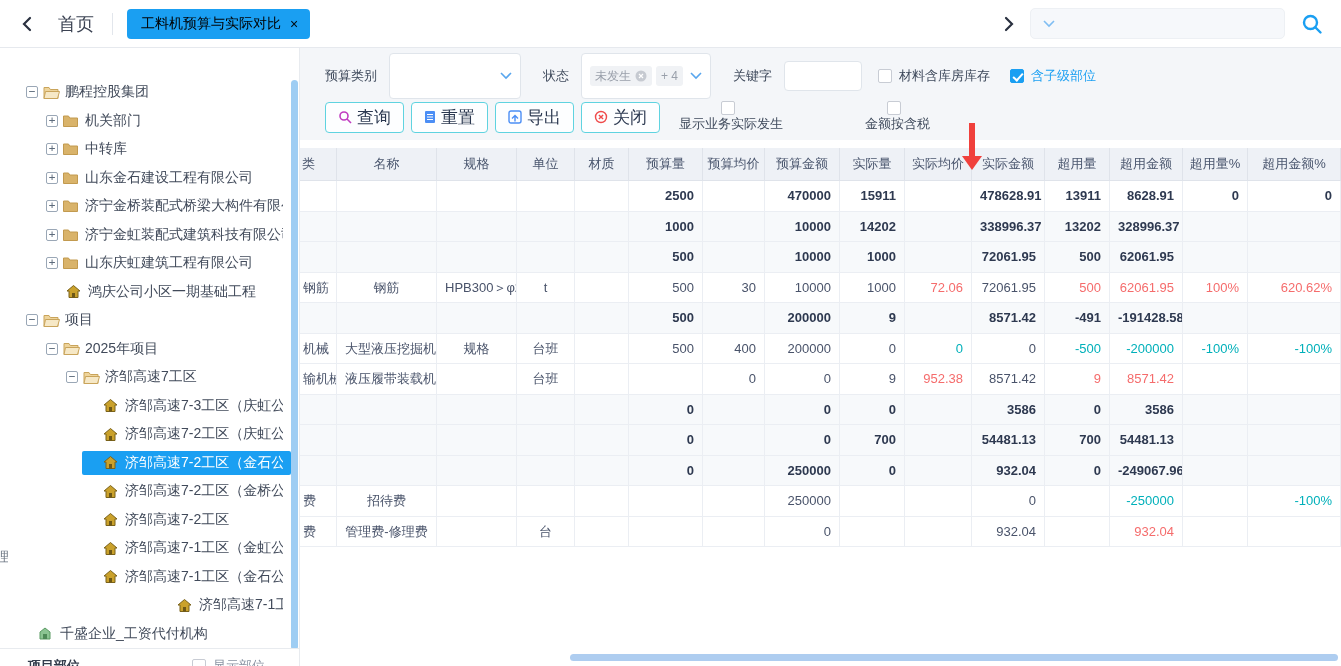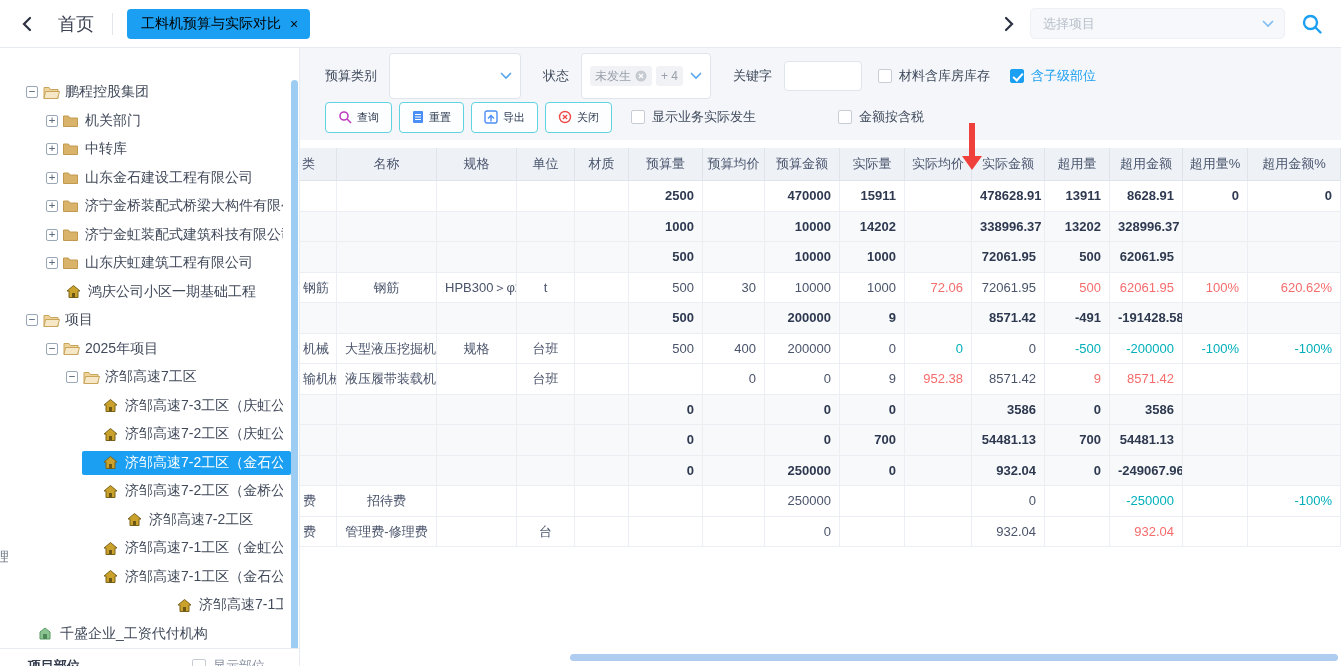--- a/index.html
+++ b/index.html
@@ -50,23 +50,23 @@
   .sel-budget { width:132px; margin-right:22px; justify-content:flex-end; }
   .sel-status { width:130px; margin-right:22px; }
   .tag { background:#f0f2f5; border-radius:3px; color:#9aa0ab; font-size:12px; height:20px; display:inline-flex; align-items:center; padding:0 5px; margin-right:4px; white-space:nowrap; }
   .tag svg { margin-left:4px; }
   .kw { width:78px; height:30px; border:1px solid #e0e5eb; border-radius:4px; background:#fff; outline:none; margin-right:16px; padding:0 8px; font-size:13px; font-family:inherit; }
   .cb { width:14px; height:14px; border:1px solid #c8ccd4; border-radius:2px; background:#fff; margin-right:7px; flex:none; position:relative; cursor:pointer; }
   .cb.checked { background:var(--accent,#1a9ff2); border-color:var(--accent,#1a9ff2); }
   .cb.checked::after { content:""; position:absolute; left:4px; top:1px; width:4px; height:8px; border:solid #fff; border-width:0 2px 2px 0; transform:rotate(42deg); }
   .cbgroup { display:flex; align-items:center; font-size:13px; color:#3f4a5c; margin-right:20px; cursor:pointer; }
   .cbgroup.blue .cblabel { color:var(--accent,#1a9ff2); }
-  .btn { display:inline-flex; align-items:center; gap:5px; height:31px; padding:0 12px; background:#fdfeff; border:1px solid var(--btn-border,#5fd3e0); border-radius:4px; font-size:11px; color:#2b3850; margin-right:7px; cursor:pointer; }
+  .btn { display:inline-flex; align-items:center; gap:5px; height:31px; padding:0 12px; background:#fdfeff; border:1px solid var(--btn-border,#5fd3e0); border-radius:4px; font-size:17px; color:#2b3850; margin-right:7px; cursor:pointer; }
   .brow { margin-top:3px; }
-  .brow .cbgroup { margin-left:12px; }
+  .brow .cbgroup { margin-left:12px;flex-direction:column; }
   .brow .cbgroup + .cbgroup { margin-left:62px; }
 
   
   .table { position:absolute; top:100px; left:0; right:0; }
   .trow { display:grid; grid-template-columns:37px 100px 80px 58px 54px 74px 62px 75px 65px 67px 73px 65px 73px 65px 1fr; }
   .thead { background:#eef1f6; }
   .th { height:33px; display:flex; align-items:center; justify-content:center; font-size:13px; color:#4a566e; border-right:1px solid #dfe3ea; border-bottom:1px solid #dfe3ea; overflow:hidden; white-space:nowrap; cursor:pointer; }
   .th:first-child { justify-content:flex-start; padding-left:2px; }
   .tc { height:30.5px; line-height:30.5px; font-size:13px; color:#49536a; border-right:1px solid #ebeef3; border-bottom:1px solid #ebeef3; overflow:hidden; white-space:nowrap; padding:0 8px; }
   .trow.g .tc { background:#f7f9fb; }
@@ -102,21 +102,20 @@
       <span>工料机预算与实际对比</span>
       <span class="tab-x">×</span>
     </span>
     <span class="spacer"></span>
     <span class="chev">
       <svg width="10" height="16" viewBox="0 0 10 16">
           <path d="M2 2 L8 8 L2 14" stroke="#2a3140" stroke-width="2.2" fill="none" stroke-linecap="round"></path>
         </svg>
     </span>
     <span class="proj-select">
-      <span class="ph">选择项目</span>
       <svg width="12" height="8" viewBox="0 0 12 8">
           <path d="M1 1l5 5 5-5" stroke="#7fbdf2" stroke-width="1.6" fill="none"></path>
         </svg>
     </span>
     <span class="search-btn">
       <svg width="22" height="22" viewBox="0 0 22 22">
           <circle cx="9.5" cy="9.5" r="6.5" fill="none" stroke="#1a9ff2" stroke-width="2.4"></circle>
           <line x1="14.5" y1="14.5" x2="19.5" y2="19.5" stroke="#1a9ff2" stroke-width="2.4" stroke-linecap="round"></line>
         </svg>
     </span>
@@ -292,21 +291,21 @@
               <span class="slot"></span>
               <span class="nico">
                 <svg width="15" height="13" viewBox="0 0 15 13">
                   <path d="M7.5.5 14 6h-2v6.5H3V6H1z" fill="#caa12b" stroke="#7a621a"></path>
                   <rect x="6" y="8" width="3" height="4.5" fill="#6d5717"></rect>
                 </svg>
               </span>
               <span class="tlabel">济邹高速7-2工区（金桥公司）</span>
             </span>
           </div>
-          <div class="ti" style="padding-left: 110px;">
+          <div class="ti" style="padding-left: 86px;">
             <span class="wrap">
               <span class="slot"></span>
               <span class="nico">
                 <svg width="15" height="13" viewBox="0 0 15 13">
                   <path d="M7.5.5 14 6h-2v6.5H3V6H1z" fill="#caa12b" stroke="#7a621a"></path>
                   <rect x="6" y="8" width="3" height="4.5" fill="#6d5717"></rect>
                 </svg>
               </span>
               <span class="tlabel">济邹高速7-2工区</span>
             </span>

